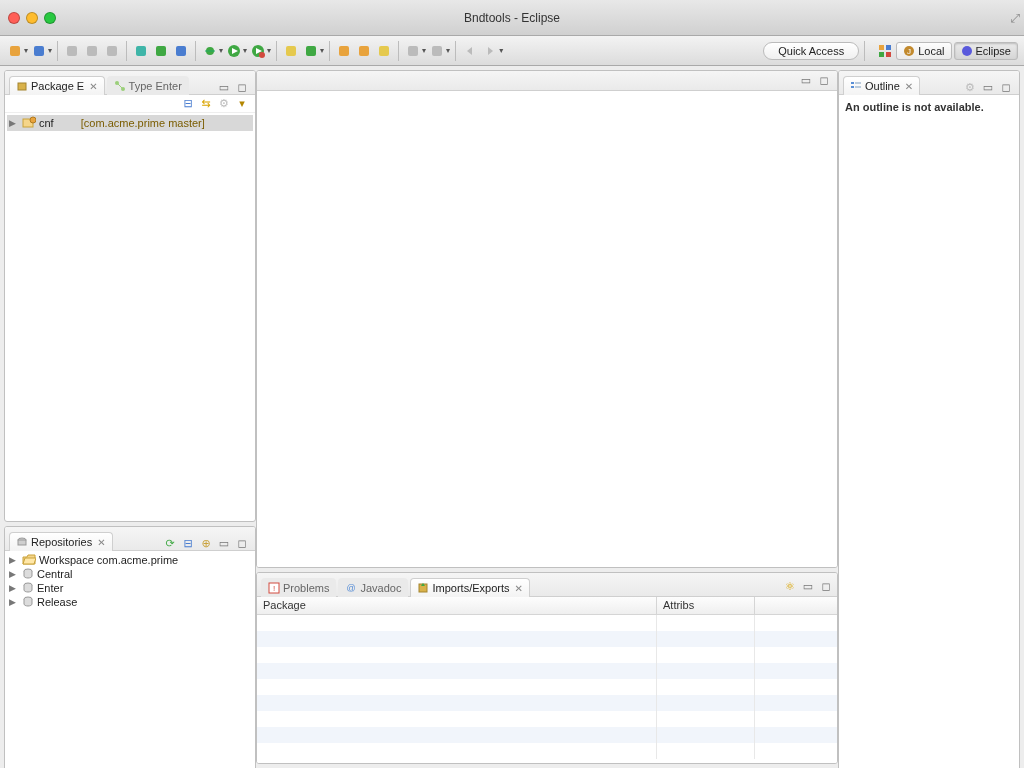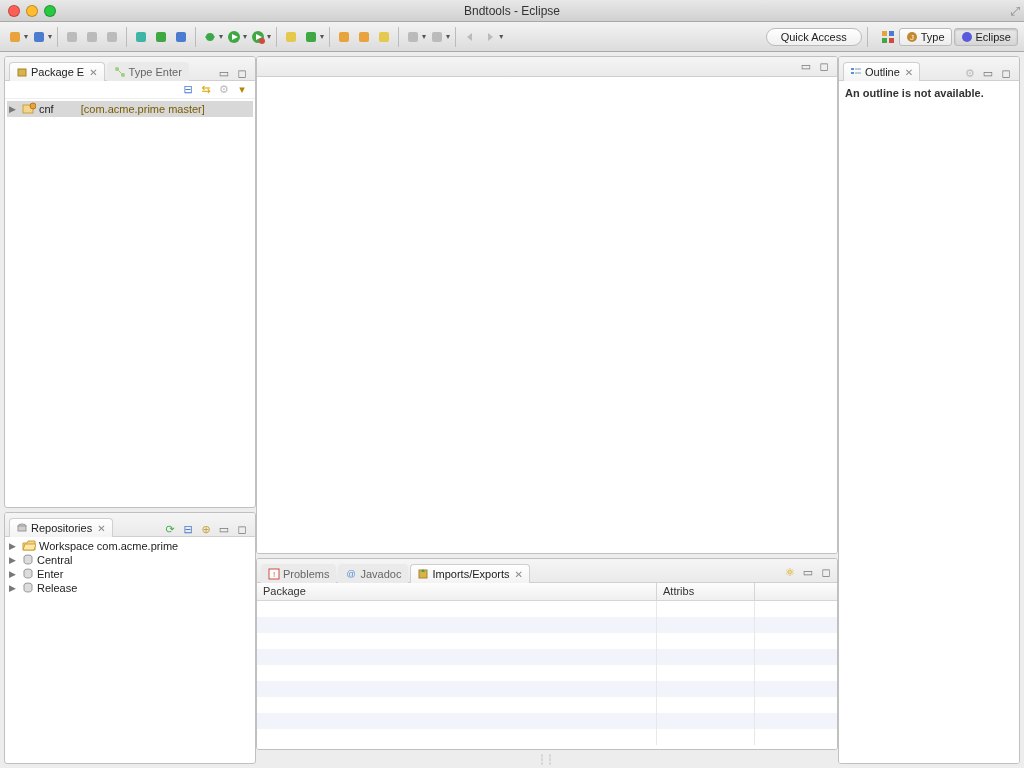--- a/index.html
+++ b/index.html
@@ -1,19 +1,19 @@
 <!DOCTYPE html>
 <html><head>
 <meta charset="utf-8">
 <style>
 * { box-sizing: border-box; margin: 0; padding: 0; }
 html, body { width: 1024px; height: 768px; overflow: hidden; font-family: "Lucida Grande", "Helvetica Neue", Arial, sans-serif; font-size: 11px; color: #222; background: #ededed; }
 
 
-.title-bar { height: 22px; background: linear-gradient(#e8e8e8, #d0d0d0); border-bottom: 1px solid #a9a9a9; display: flex; align-items: center; position: relative; }
+.title-bar { height: 36px; background: linear-gradient(#e8e8e8, #d0d0d0); border-bottom: 1px solid #a9a9a9; display: flex; align-items: center; position: relative; }
 .traffic { display: flex; gap: 6px; margin-left: 8px; }
 .tl { width: 12px; height: 12px; border-radius: 50%; border: 1px solid rgba(0,0,0,.25); }
 .tl.red { background: #ff5f57; } .tl.yellow { background: #febc2e; } .tl.green { background: #28c840; }
 .title-text { position: absolute; left: 0; right: 0; text-align: center; font-size: 12px; color: #333; }
 .title-bar .corner { margin-left: auto; margin-right: 4px; color: #888; font-size: 12px; }
 
 
 .toolbar { height: 30px; background: linear-gradient(#f3f3f3, #dcdcdc); border-bottom: 1px solid #a9a9a9; display: flex; align-items: center; padding: 0 6px; gap: 2px; }
 .tool-ico { width: 18px; height: 18px; display: inline-flex; align-items: center; justify-content: center; border-radius: 2px; }
 .tool-sep { width: 1px; height: 20px; background: #bcbcbc; margin: 0 3px; }
@@ -195,21 +195,21 @@
           <rect x="8" y="1" width="5" height="5" fill="#4a7dd0"></rect>
           <rect x="1" y="8" width="5" height="5" fill="#3fa843"></rect>
           <rect x="8" y="8" width="5" height="5" fill="#d24a3f"></rect>
         </svg>
     </span>
     <span class="persp-btn">
       <svg width="12" height="12" viewBox="0 0 12 12">
           <circle cx="6" cy="6" r="5" fill="#c28a2e"></circle>
           <text x="6" y="9" font-size="8" text-anchor="middle" fill="#fff">J</text>
         </svg>
-      <span>Type</span>
+      <span>Local</span>
     </span>
     <span class="persp-btn active">
       <svg width="12" height="12" viewBox="0 0 12 12">
           <circle cx="6" cy="6" r="5" fill="#5a5adc"></circle>
         </svg>
       <span>Eclipse</span>
     </span>
   </div>
 </div>
 

